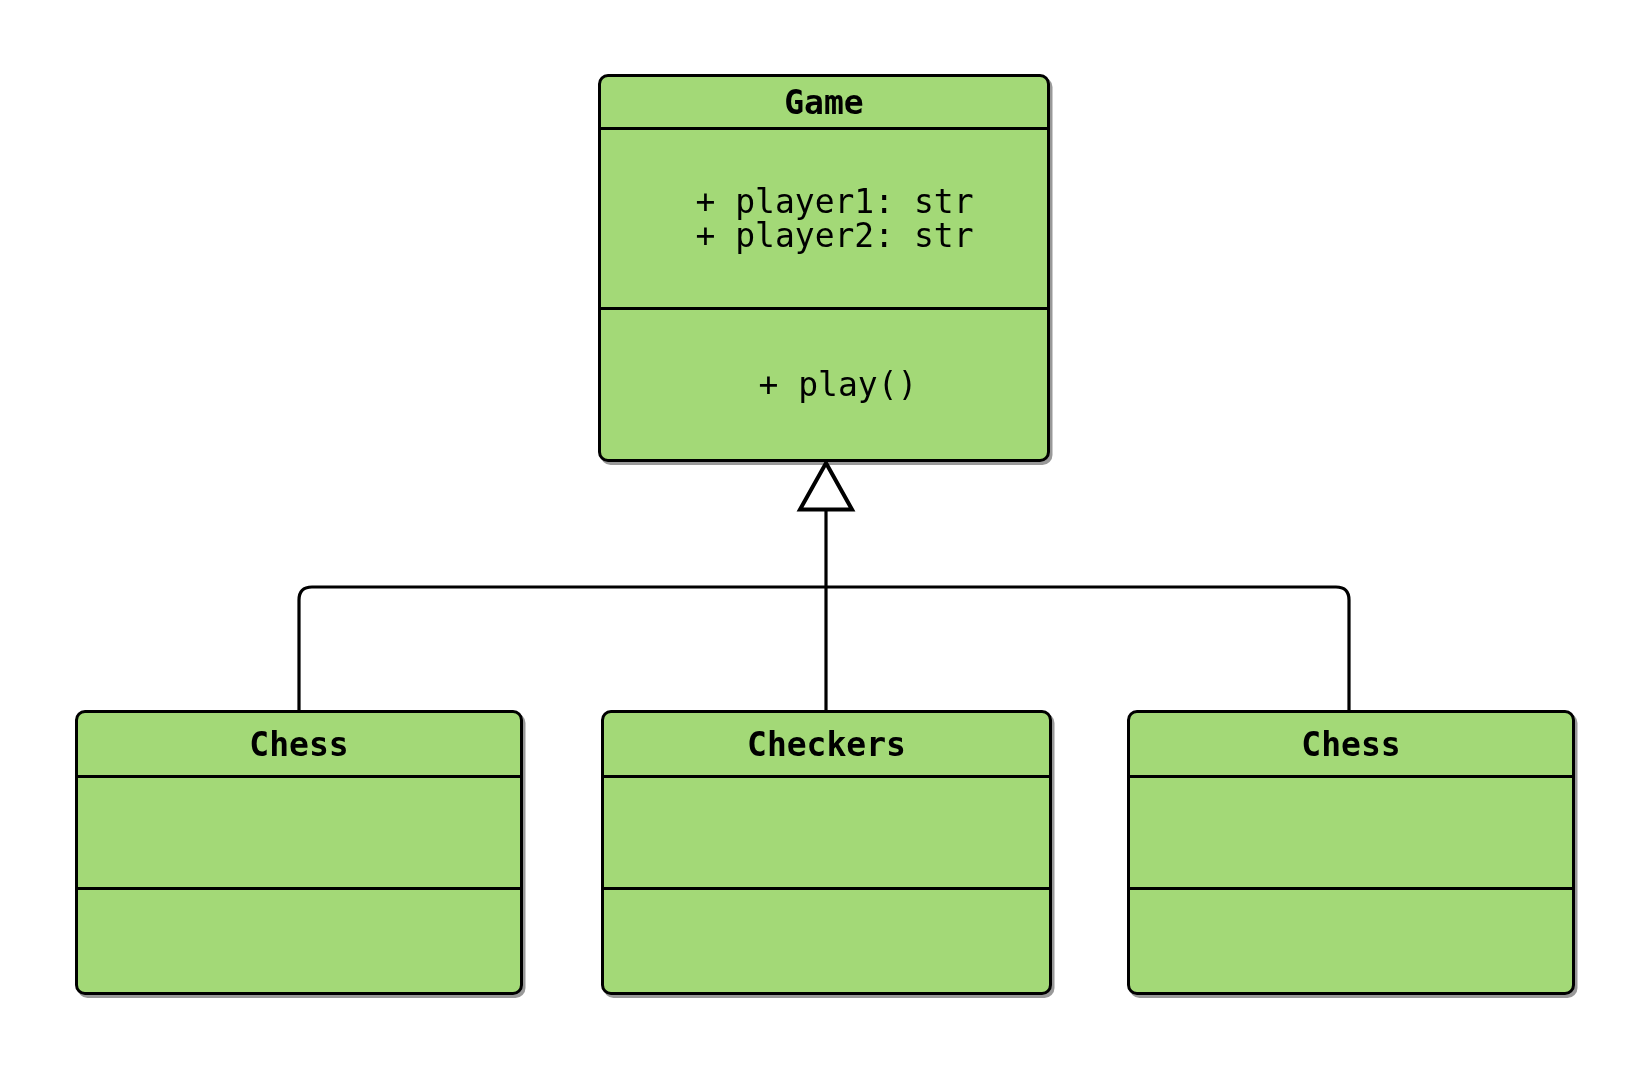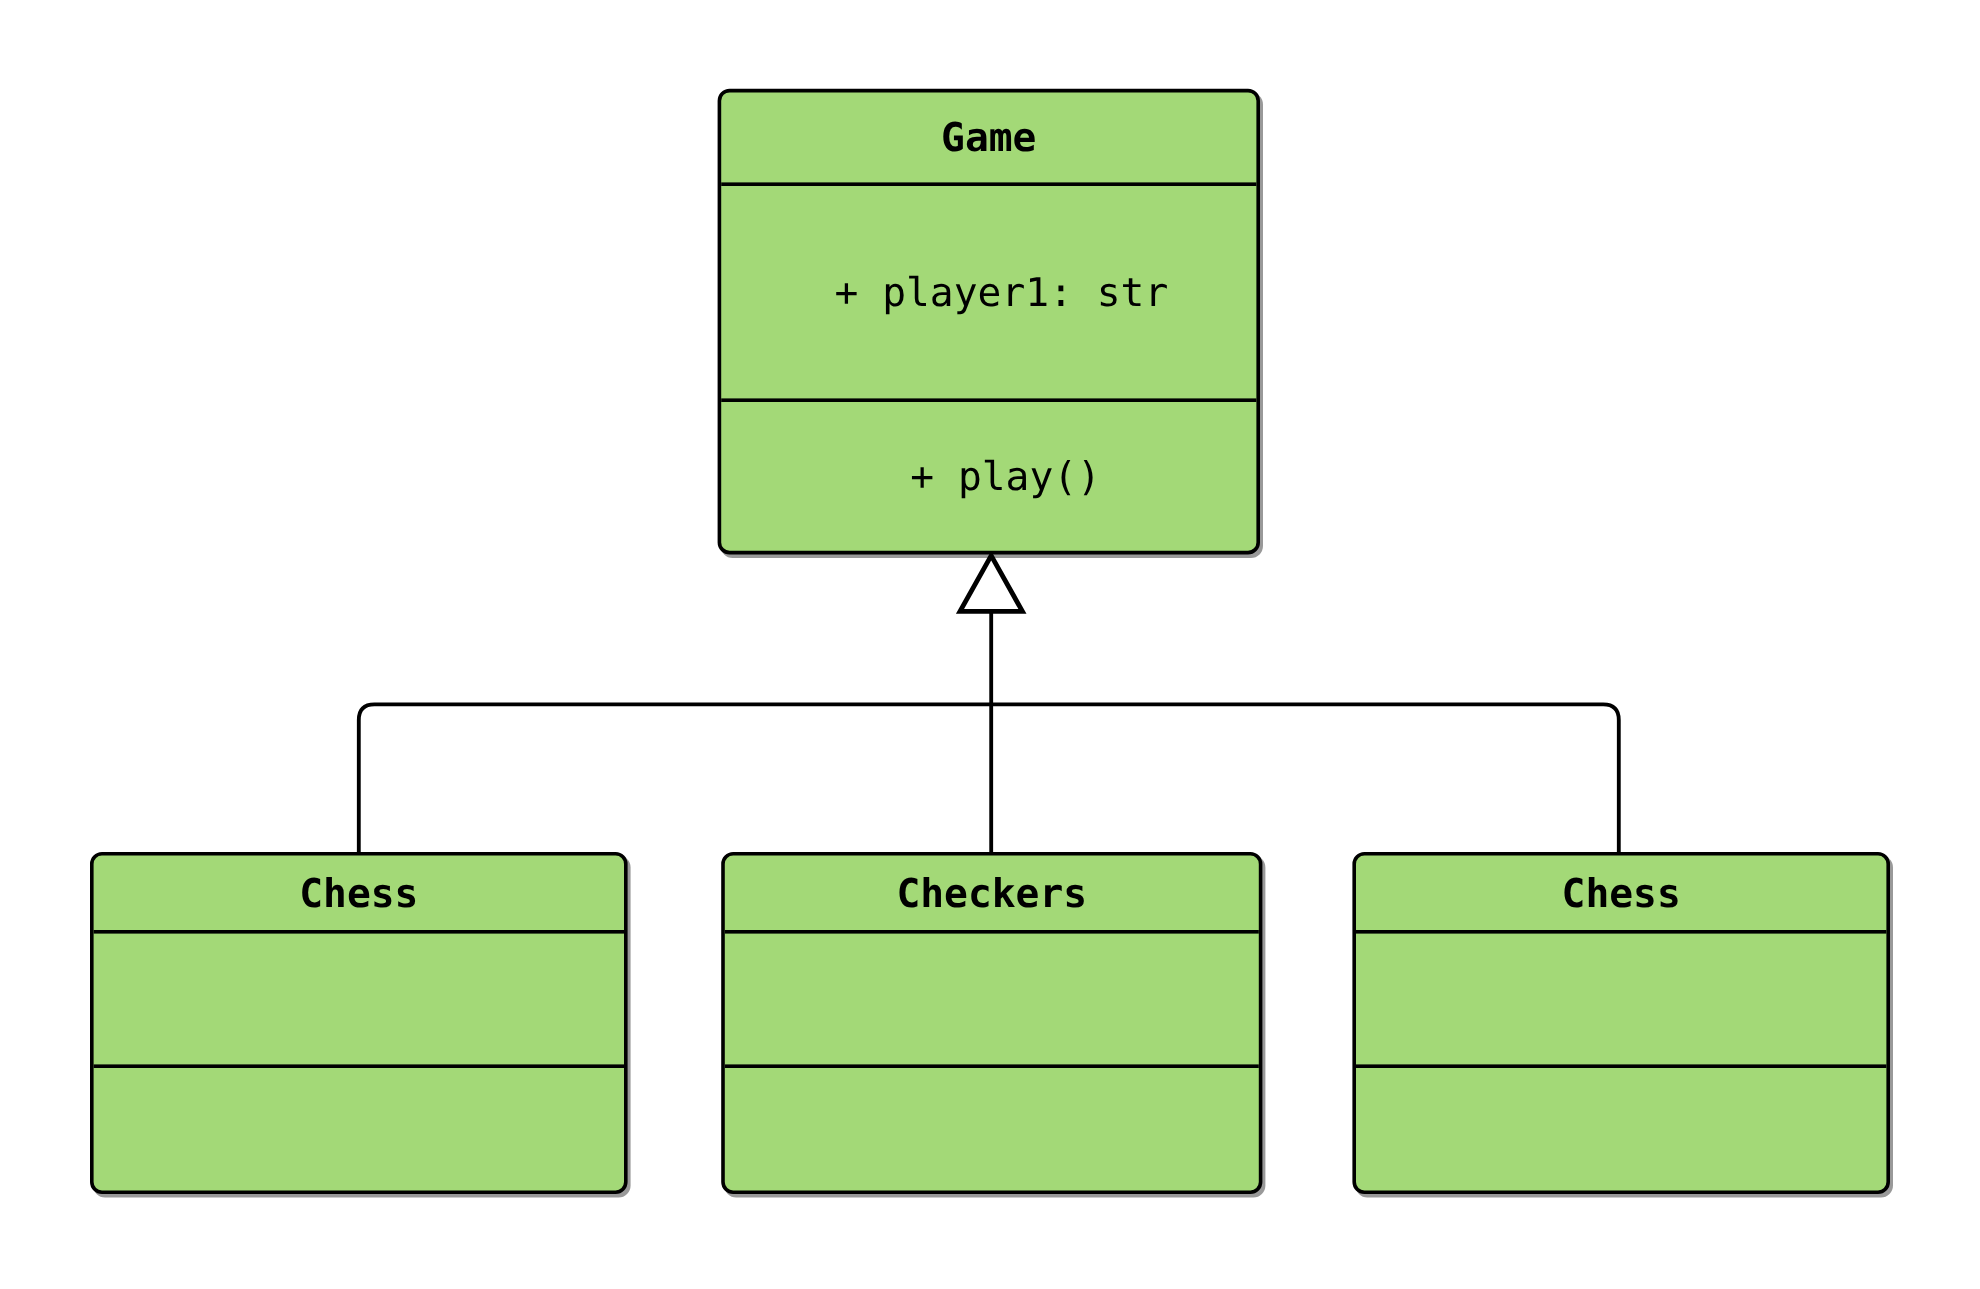--- a/index.html
+++ b/index.html
@@ -49,21 +49,21 @@
     flex-direction: column;
     justify-content: center;
     padding-left: 21px;
     font-size: 33px;
     line-height: 34px;
     white-space: pre;
     align-items: center;
   }
   
   .box-game    { left: 598px;  top: 74px;  width: 452px; height: 388px; }
-  .box-game    .uml-title   { height: 75px; }
+  .box-game    .uml-title   { height: 50px; }
   .box-game    .uml-attrs   { height: 180px; }
   .box-game    .uml-methods { flex: 1; padding-left: 28px; }
   
   .box-chess    { left: 75px;   top: 710px; width: 448px; height: 285px; }
   .box-checkers { left: 601px;  top: 710px; width: 451px; height: 285px; }
   .box-ludo     { left: 1127px; top: 710px; width: 448px; height: 285px; }
   .box-chess .uml-title, .box-checkers .uml-title, .box-ludo .uml-title { height: 62px; }
   .box-chess .uml-attrs, .box-checkers .uml-attrs, .box-ludo .uml-attrs { height: 112px; }
   .box-chess .uml-methods, .box-checkers .uml-methods, .box-ludo .uml-methods { flex: 1; }
 </style>
@@ -78,20 +78,21 @@
 
     <path d="M 299 710 L 299 600 Q 299 587 312 587 L 1336 587 Q 1349 587 1349 600 L 1349 710" style="fill: none; stroke: var(--line-color, #000); stroke-width: 3.2;"></path>
 
     <path d="M 826 463 L 852 509.5 L 800 509.5 Z" style="fill: var(--triangle-fill, #fff); stroke: var(--line-color, #000); stroke-width: 4; stroke-linejoin: miter;"></path>
   </svg>
 
   <div class="uml-class box-game">
     <div class="uml-title">Game</div>
     <div class="uml-attrs">
       <div>+ player1: str</div>
+      <div>+ player2: str</div>
     </div>
     <div class="uml-methods">
       <div>+ play()</div>
     </div>
   </div>
 
   <div class="uml-class box-chess">
     <div class="uml-title">Chess</div>
     <div class="uml-attrs"></div>
     <div class="uml-methods"></div>

